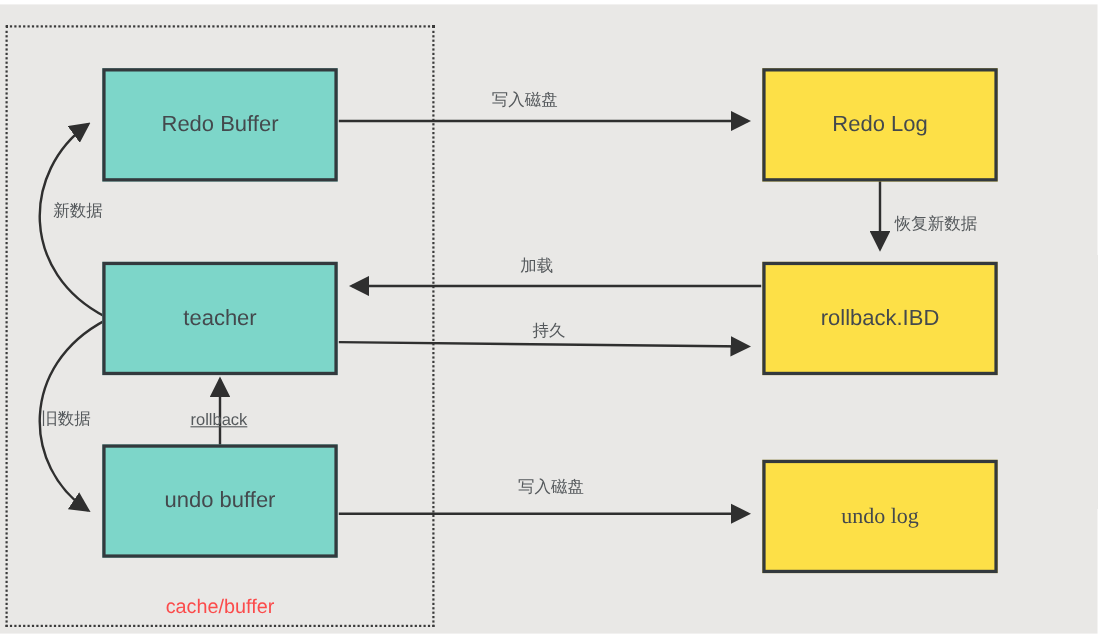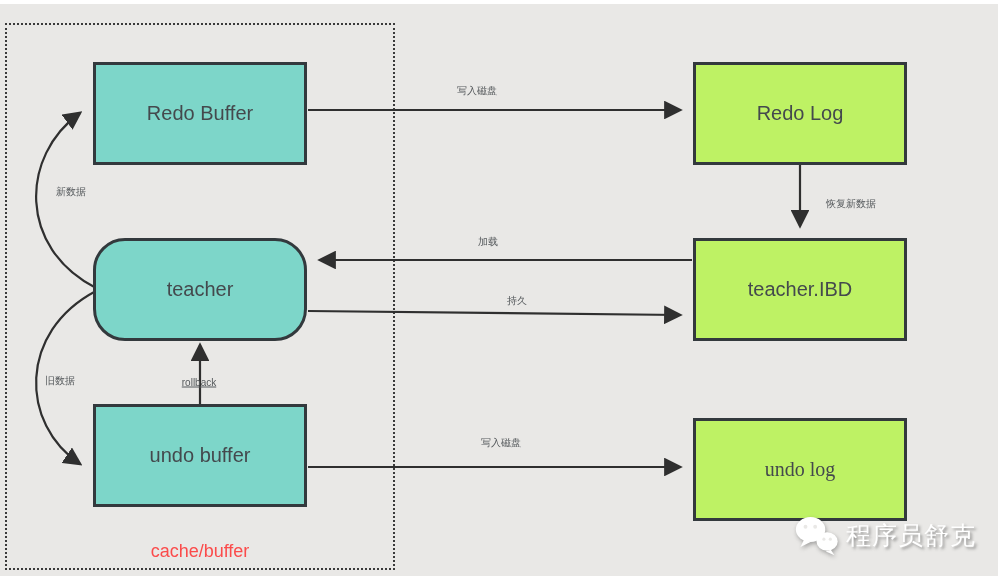--- a/index.html
+++ b/index.html
@@ -15,31 +15,31 @@
     position:absolute;bottom:6px;left:0;width:100%;text-align:center;
     color:#fb4b4b;font-size:18px;
   }
   .region-label.disk{font-size:15px;font-weight:bold;text-decoration:underline;}
   .node{
     position:absolute;width:214px;height:103px;border:3px solid #33393d;
     display:flex;align-items:center;justify-content:center;
     font-size:20px;color:#44494d;box-sizing:border-box;
   }
   .teal{background:#7dd6c9;}
-  .yellow{background:#bef264;}
+  .yellow{background:#fde047;}
   .n-redo-buffer{left:93px;top:62px;}
-  .n-teacher{left:93px;top:238px;border-radius:32px;}
+  .n-teacher{left:93px;top:238px;}
   .n-undo-buffer{left:93px;top:404px;}
   .n-redo-log{left:693px;top:62px;}
   .n-teacher-ibd{left:693px;top:238px;}
   .n-undo-log{left:693px;top:418px;font-family:Liberation Serif, serif;}
   .edges{position:absolute;left:0;top:0;width:998px;height:584px;}
   .edge-label{
     position:absolute;transform:translate(-50%,-50%);
-    font-size:10px;color:#55595c;white-space:nowrap;
+    font-size:15px;color:#55595c;white-space:nowrap;
   }
   .watermark{
     position:absolute;left:794px;top:514px;display:flex;align-items:center;gap:6px;
   }
   .wm-text{
     color:#ffffff;font-size:25px;letter-spacing:1px;
     text-shadow:2px 2px 3px rgba(70,70,70,0.55);white-space:nowrap;
   }
   .wechat-icon{filter:drop-shadow(1px 2px 2px rgba(70,70,70,0.45));}
 </style>
@@ -75,41 +75,28 @@
   <div class="node teal n-teacher">
     <span>teacher</span>
   </div>
   <div class="node teal n-undo-buffer">
     <span>undo buffer</span>
   </div>
   <div class="node yellow n-redo-log">
     <span>Redo Log</span>
   </div>
   <div class="node yellow n-teacher-ibd">
-    <span>teacher.IBD</span>
+    <span>rollback.IBD</span>
   </div>
   <div class="node yellow n-undo-log">
     <span>undo log</span>
   </div>
 
   <div class="edge-label" style="left:477px;top:91px;">写入磁盘</div>
   <div class="edge-label" style="left:851px;top:204px;">恢复新数据</div>
   <div class="edge-label" style="left:488px;top:242px;">加载</div>
-  <div class="edge-label" style="left:517px;top:301px;text-align:right;">持久</div>
+  <div class="edge-label" style="left:499px;top:301px;text-align:right;">持久</div>
   <div class="edge-label" style="left:501px;top:443px;">写入磁盘</div>
   <div class="edge-label" style="left:71px;top:192px;">新数据</div>
   <div class="edge-label" style="left:60px;top:381px;">旧数据</div>
   <div class="edge-label" style="left:199px;top:382px;text-decoration:underline;">rollback</div>
 
-  <div class="watermark">
-    <svg class="wechat-icon" width="46" height="42" viewBox="0 0 50 44">
-      <ellipse cx="18" cy="16" rx="16" ry="13.5" fill="#ffffff"></ellipse>
-      <path d="M11 27 L7 35 L18 29.5 Z" fill="#ffffff"></path>
-      <circle cx="12.5" cy="13" r="2.1" fill="#e9e8e6"></circle>
-      <circle cx="23" cy="13" r="2.1" fill="#e9e8e6"></circle>
-      <ellipse cx="36" cy="29" rx="11.5" ry="10" fill="#ffffff"></ellipse>
-      <path d="M40 38 L44 44 L34.5 40 Z" fill="#ffffff"></path>
-      <circle cx="32.5" cy="26.5" r="1.7" fill="#e9e8e6"></circle>
-      <circle cx="39.5" cy="26.5" r="1.7" fill="#e9e8e6"></circle>
-    </svg>
-    <span class="wm-text">程序员舒克</span>
-  </div>
 </div>
 
 </body></html>

